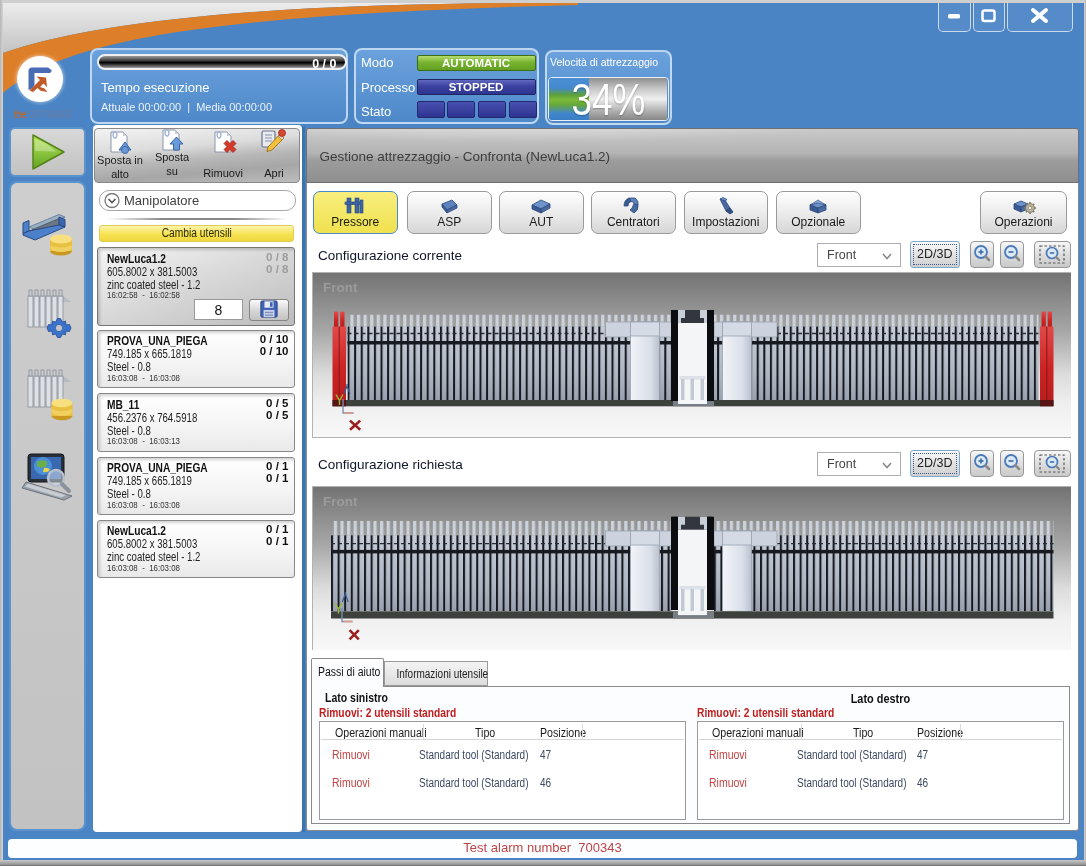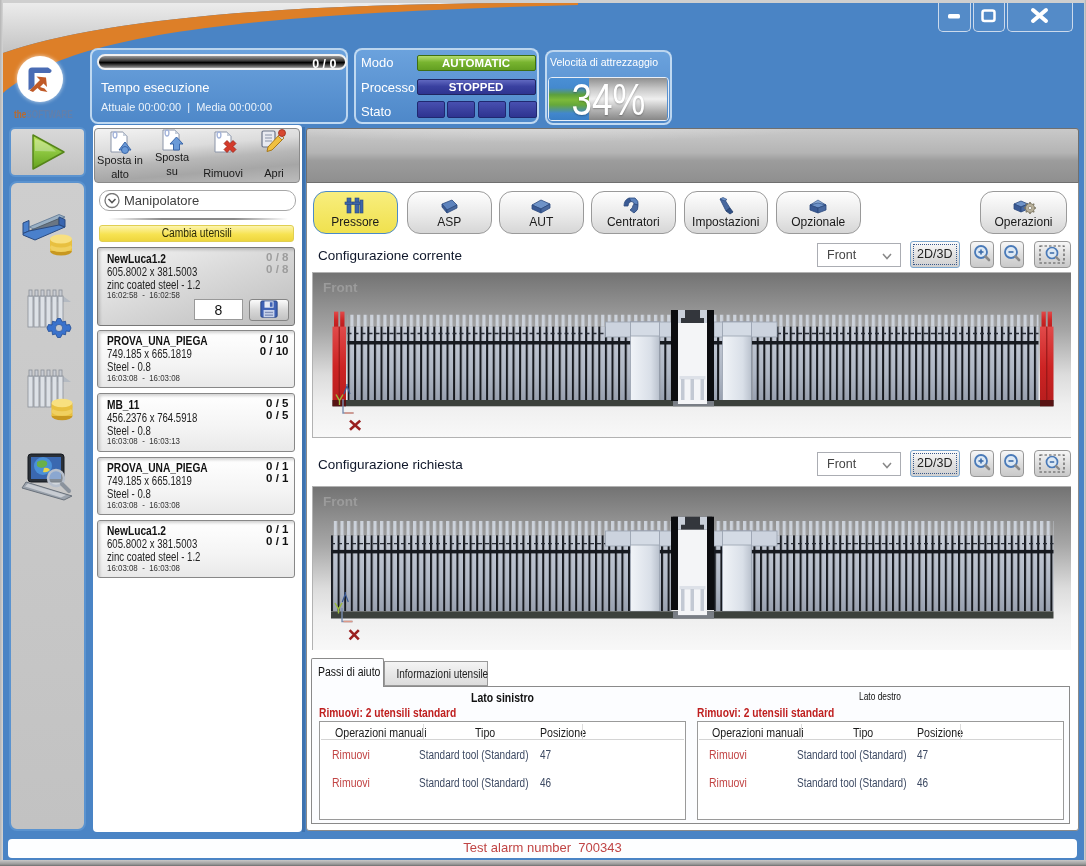--- a/index.html
+++ b/index.html
@@ -8,21 +8,21 @@
 .panelblue{background:linear-gradient(180deg,#6ba2dd,#4e88c9);border:2px solid rgba(215,232,248,.8);border-radius:8px}
 .wbtn{position:absolute;top:2.5px;height:29px;background:rgba(255,255,255,.06);border:1.5px solid #ccdaec;border-top:none;border-radius:0 0 5px 5px}
 .tbbtn{position:absolute;text-align:center;font-size:11px;color:#1a1a1a;line-height:13.5px}
 .card{position:absolute;left:97px;width:197.5px;border:1.5px solid #888;border-radius:3px;background:linear-gradient(180deg,#ffffff,#f4f4f4 60%,#e9e9e9);box-shadow:inset 2px 2px 3px rgba(0,0,0,.18)}
 .card .t{position:absolute;left:9px;top:3.5px;font-size:12px;font-weight:bold;color:#111;white-space:nowrap;transform:scaleX(.85);transform-origin:0 0}
 .card .l1{position:absolute;left:9px;top:16.5px;font-size:12px;color:#222;white-space:nowrap;transform:scaleX(.8);transform-origin:0 0}
 .card .l2{position:absolute;left:9px;top:29.5px;font-size:12px;color:#222;white-space:nowrap;transform:scaleX(.8);transform-origin:0 0}
 .card .l3{position:absolute;left:9px;top:42px;font-size:9.3px;color:#333;white-space:nowrap;transform:scaleX(.85);transform-origin:0 0}
 .card .n1{position:absolute;right:5px;top:2.5px;font-size:11.5px;font-weight:bold;color:#111}
 .card .n2{position:absolute;right:5px;top:14.5px;font-size:11.5px;font-weight:bold;color:#111}
-.tabbtn{position:absolute;top:191px;width:84.5px;height:43px;border:1px solid #9a9a9a;border-radius:13px;background:linear-gradient(180deg,#fefefe,#eaeaea 55%,#d6d6d6)}
+.tabbtn{position:absolute;top:191px;width:84.5px;height:43px;border:1px solid #9a9a9a;border-radius:7px;background:linear-gradient(180deg,#fefefe,#eaeaea 55%,#d6d6d6)}
 .tabbtn .lbl{position:absolute;width:100%;text-align:center;bottom:4px;font-size:12px;color:#1a1a1a;white-space:nowrap}
 .tabbtn svg{position:absolute;left:50%;top:4px;transform:translateX(-50%)}
 .zbtn{position:absolute;height:27px;border:1px solid #979797;border-radius:4px;background:linear-gradient(180deg,#f7f7f7,#dedede 50%,#c9c9c9)}
 .seclbl{position:absolute;left:318px;font-size:13.5px;color:#0f172a}
 .sel{position:absolute;left:817px;width:84px;height:24px;background:#fff;border:1px solid #abadb3;font-size:12.5px;color:#444;line-height:22px;padding-left:9px}
 .d23{position:absolute;left:910px;width:49.5px;height:27px;border:1px solid #7da7cd;border-radius:3px;background:linear-gradient(180deg,#fbfbfb,#e2e2e2 50%,#cfcfcf);font-size:12.5px;color:#222;text-align:center;line-height:25px;outline:1px dotted #39598a;outline-offset:-4px}
 .vizpanel{position:absolute;left:311.5px;width:759.5px;border:1px solid #b2b2b2}
 .redlbl{position:absolute;font-size:12.5px;font-weight:bold;color:#bf1f1f;white-space:nowrap;transform:scaleX(.82);transform-origin:0 0}
 .mtable{position:absolute;top:720.5px;height:99px;background:#fff;border:1px solid #9a9a9a;font-size:12.5px}
 .mtable .hd{position:absolute;top:4px;color:#1a1a1a;white-space:nowrap;transform:scaleX(.85);transform-origin:0 0}
@@ -278,20 +278,21 @@
     <div class="l2">zinc coated steel - 1.2</div>
     <div class="l3">16:03:08&nbsp; -&nbsp; 16:03:08</div>
     <div class="n1">0 / 1</div>
     <div class="n2">0 / 1</div>
 </div>
 
 <div class="abs" style="left:302px;top:127px;width:2.5px;height:705px;background:#3e72ae"></div>
 <div class="abs" style="left:305.5px;top:127.5px;width:773px;height:703px;background:#fff;border:1px solid #8a8a8a;border-radius:3px"></div>
 <div class="abs" style="left:305.5px;top:127.5px;width:773px;height:55px;border:1px solid #6f6f6f;border-radius:3px 3px 0 0;background:linear-gradient(180deg,#c9c9c9 0%,#b4b4b4 45%,#9c9c9c 60%,#8f8f8f 100%)">
 <div style="position:absolute;left:0;top:0;width:100%;height:60%;background:radial-gradient(ellipse 65% 120% at 28% -40%,rgba(255,255,255,.5),rgba(255,255,255,0) 70%)"></div>
+<div style="position:absolute;left:13px;top:0;height:100%;line-height:55px;font-size:13.5px;color:#3d3d3d">Gestione attrezzaggio - Confronta (NewLuca1.2)</div>
 </div>
 
 <div class="tabbtn" style="left:313px;background:linear-gradient(180deg,#f8ee7e,#f0e14e);border:1.5px solid #4a8ac8">
 <svg width="26" height="20" viewBox="0 0 26 20">
       <g fill="#3e66a8" stroke="#28487e" stroke-width=".6">
         <rect x="5" y="2" width="4" height="15"></rect>
         <rect x="3" y="6" width="8" height="2.5"></rect>
         <rect x="13" y="2" width="4" height="15"></rect>
         <rect x="11" y="6" width="8" height="2.5"></rect>
         <rect x="18" y="4" width="3" height="13"></rect>
@@ -540,22 +541,22 @@
         <path d="M30.5,134.5 l9,0" stroke="#dd9988" stroke-width="1.6"></path>
         <path d="M36.6,143.2 l9.2,9.2 m0,-9.2 l-9.2,9.2" stroke="#9a2020" stroke-width="2.6"></path>
       </g>
 </svg>
 </div>
 
 <div class="abs" style="left:383.5px;top:660.5px;width:104.5px;height:25.5px;border:1px solid #9a9a9a;background:linear-gradient(180deg,#f4f4f4,#dcdcdc);font-size:12.5px;color:#222;text-align:center;line-height:24px;white-space:nowrap"><span class="sq" style="transform-origin:50% 50%;transform:scaleX(.8)">Informazioni utensile</span></div>
 <div class="abs" style="left:311px;top:685.5px;width:758.5px;height:138.5px;border:1px solid #8a8a8a;background:#fcfdff"></div>
 <div class="abs" style="left:311px;top:658px;width:72.5px;height:28.5px;border:1px solid #8a8a8a;border-bottom:none;background:#fcfdff;font-size:12.5px;color:#111;text-align:center;line-height:26px;border-radius:2px 2px 0 0;white-space:nowrap"><span class="sq" style="transform-origin:50% 50%;transform:scaleX(.84)">Passi di aiuto</span></div>
 
-<div class="abs" style="left:319px;top:690.5px;width:366.5px;text-align:center;font-size:12.5px;font-weight:bold;color:#111"><span style="display:inline-block;transform:scaleX(.84)">Lato sinistro</span></div>
-<div class="abs" style="left:696.5px;top:690.5px;width:367px;text-align:center;font-size:10px;font-weight:normal;color:#111"><span style="display:inline-block;transform:scaleX(.84)">Lato destro</span></div>
+<div class="abs" style="left:319px;top:690.5px;width:366.5px;text-align:left;font-size:12.5px;font-weight:bold;color:#111"><span style="display:inline-block;transform:scaleX(.84)">Lato sinistro</span></div>
+<div class="abs" style="left:696.5px;top:690.5px;width:367px;text-align:center;font-size:13px;font-weight:bold;color:#111"><span style="display:inline-block;transform:scaleX(.84)">Lato destro</span></div>
 <div class="redlbl" style="left:319px;top:706px">Rimuovi: 2 utensili standard</div>
 <div class="redlbl" style="left:696.5px;top:706px">Rimuovi: 2 utensili standard</div>
 <div class="mtable" style="left:319px;width:366.5px">
 <div class="hd" style="left:14.5px">Operazioni manuali</div>
 <div class="hd" style="left:155px">Tipo</div>
 <div class="hd" style="left:219.5px">Posizione</div>
 <div class="hline"></div>
 <div style="position:absolute;left:103px;top:2px;height:15px;width:1px;background:#dcdcdc"></div>
 <div style="position:absolute;left:262px;top:2px;height:15px;width:1px;background:#dcdcdc"></div>
 <div class="rimu" style="left:11.5px;top:26px">Rimuovi</div>

